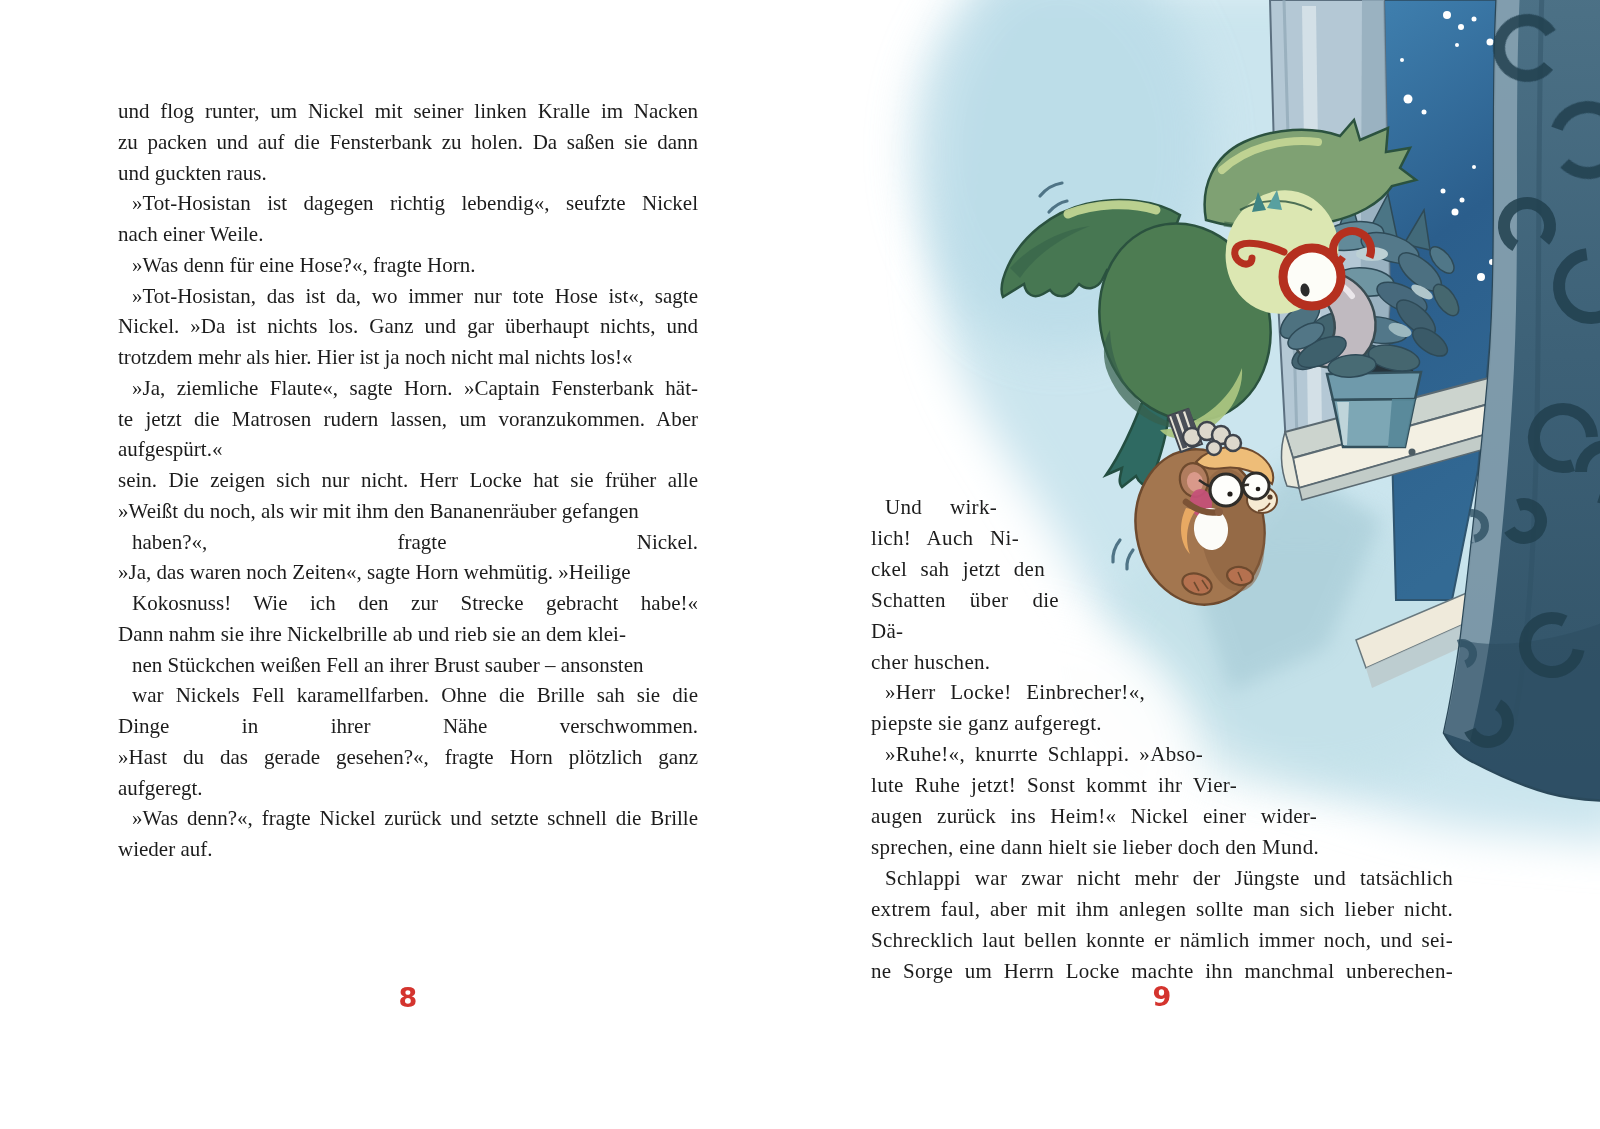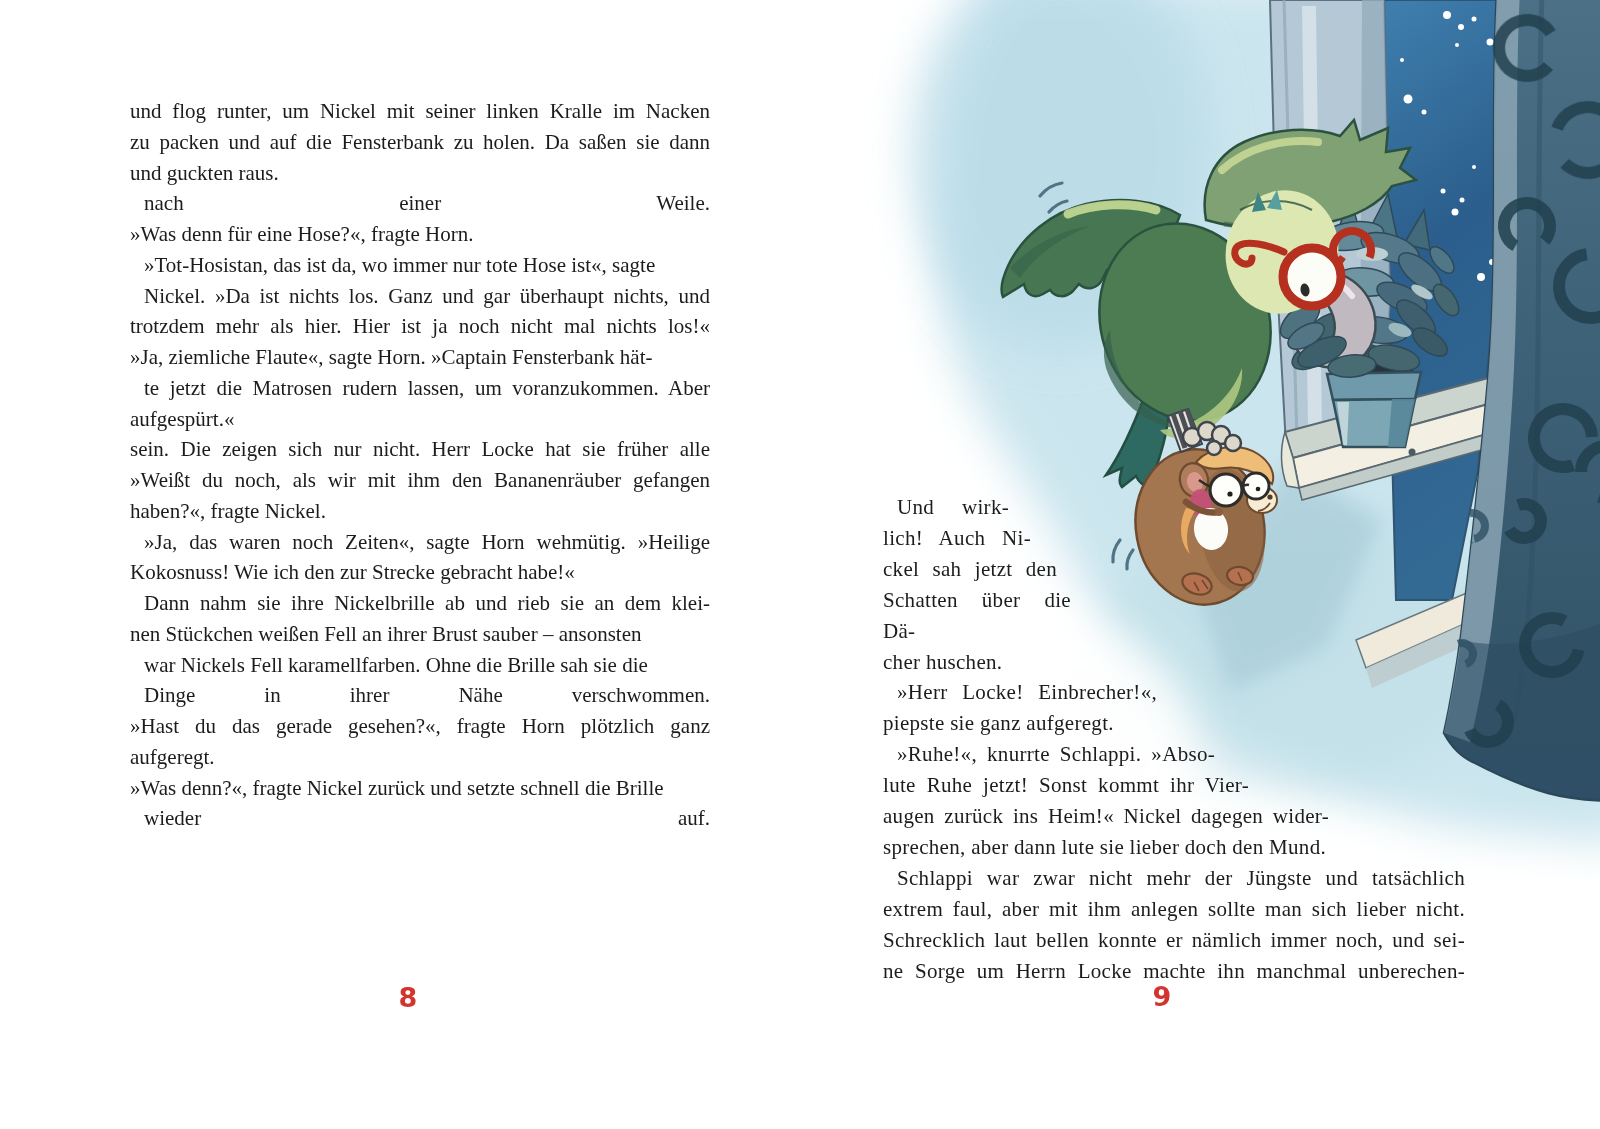--- a/index.html
+++ b/index.html
@@ -1,21 +1,21 @@
 <!DOCTYPE html>
 <html><head>
 <meta charset="utf-8">
 <title>Book spread</title>
 <style>
   html,body{margin:0;padding:0;}
   body{
     width:1600px;height:1129px;position:relative;overflow:hidden;
     background:#ffffff;font-family:"Liberation Serif",serif;
   }
-  .text-block{position:absolute;color:#1c1c1c;margin-left:12px;}
+  .text-block{position:absolute;color:#1c1c1c;}
   .text-block .line{box-sizing:border-box;}
 
   
   #left-lines{left:118px;top:96px;width:580px;font-size:21px;line-height:30.75px;}
   #left-lines .line{text-align:justify;text-align-last:justify;}
   #left-lines .line:nth-child(3),#left-lines .line:nth-child(5),
   #left-lines .line:nth-child(6),#left-lines .line:nth-child(9),
   #left-lines .line:nth-child(14),#left-lines .line:nth-child(16),
   #left-lines .line:nth-child(18),#left-lines .line:nth-child(19),
   #left-lines .line:nth-child(23),#left-lines .line:nth-child(25),
@@ -266,20 +266,21 @@
       <path d="M 1120,540 q -8,10 -7,22"></path>
       <path d="M 1133,550 q -7,9 -6,19"></path>
     </g>
   </svg>
 
   <div class="page page-left">
     <div class="text-block" id="left-lines">
         <div class="line">und flog runter, um Nickel mit seiner linken Kralle im Nacken</div>
         <div class="line">zu packen und auf die Fensterbank zu holen. Da saßen sie dann</div>
         <div class="line">und guckten raus.</div>
+        <div class="line">»Tot-Hosistan ist dagegen richtig lebendig«, seufzte Nickel</div>
         <div class="line">nach einer Weile.</div>
         <div class="line">»Was denn für eine Hose?«, fragte Horn.</div>
         <div class="line">»Tot-Hosistan, das ist da, wo immer nur tote Hose ist«, sagte</div>
         <div class="line">Nickel. »Da ist nichts los. Ganz und gar überhaupt nichts, und</div>
         <div class="line">trotzdem mehr als hier. Hier ist ja noch nicht mal nichts los!«</div>
         <div class="line">»Ja, ziemliche Flaute«, sagte Horn. »Captain Fensterbank hät-</div>
         <div class="line">te jetzt die Matrosen rudern lassen, um voranzukommen. Aber</div>
         <div class="line">aufgespürt.«</div>
         <div class="line">sein. Die zeigen sich nur nicht. Herr Locke hat sie früher alle</div>
         <div class="line">»Weißt du noch, als wir mit ihm den Bananenräuber gefangen</div>
@@ -302,22 +303,22 @@
     <div class="text-block" id="right-lines">
         <div class="line">Und wirk-</div>
         <div class="line">lich! Auch Ni-</div>
         <div class="line">ckel sah jetzt den</div>
         <div class="line">Schatten über die Dä-</div>
         <div class="line">cher huschen.</div>
         <div class="line">»Herr Locke! Einbrecher!«,</div>
         <div class="line">piepste sie ganz aufgeregt.</div>
         <div class="line">»Ruhe!«, knurrte Schlappi. »Abso-</div>
         <div class="line">lute Ruhe jetzt! Sonst kommt ihr Vier-</div>
-        <div class="line">augen zurück ins Heim!« Nickel dagegen wider-</div>
-        <div class="line">sprechen, aber dann lute sie lieber doch den Mund.</div>
+        <div class="line">augen zurück ins Heim!« Nickel einer wider-</div>
+        <div class="line">sprechen, eine dann hielt sie lieber doch den Mund.</div>
         <div class="line">Schlappi war zwar nicht mehr der Jüngste und tatsächlich</div>
         <div class="line">extrem faul, aber mit ihm anlegen sollte man sich lieber nicht.</div>
         <div class="line">Schrecklich laut bellen konnte er nämlich immer noch, und sei-</div>
         <div class="line">ne Sorge um Herrn Locke machte ihn manchmal unberechen-</div>
       </div>
     <div class="page-num" id="page-num-right">9</div>
   </div>
 
 </div>
 

